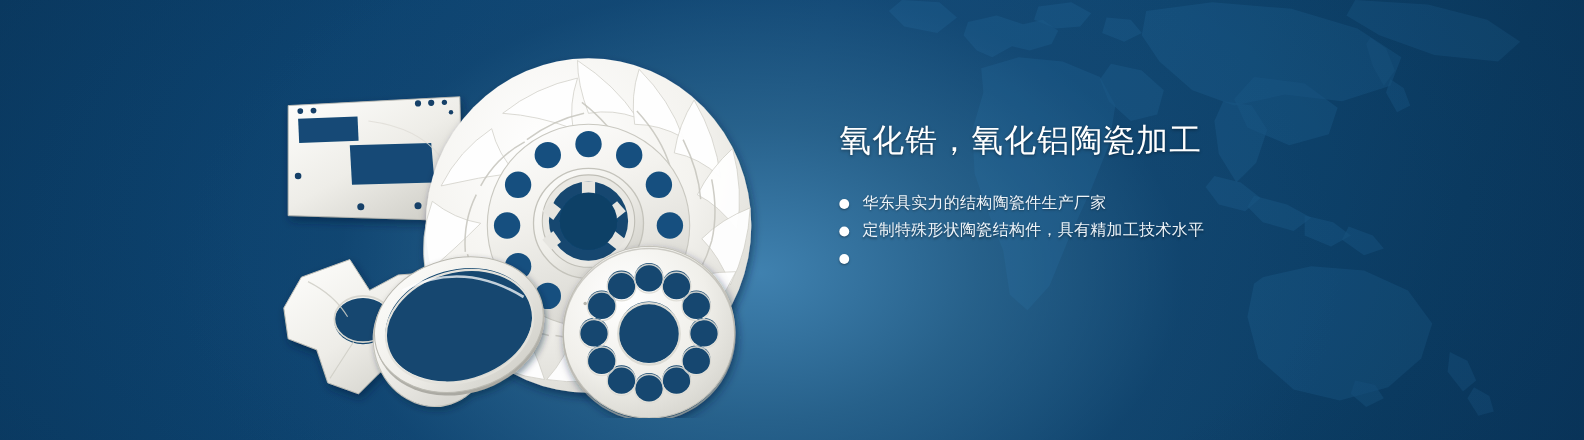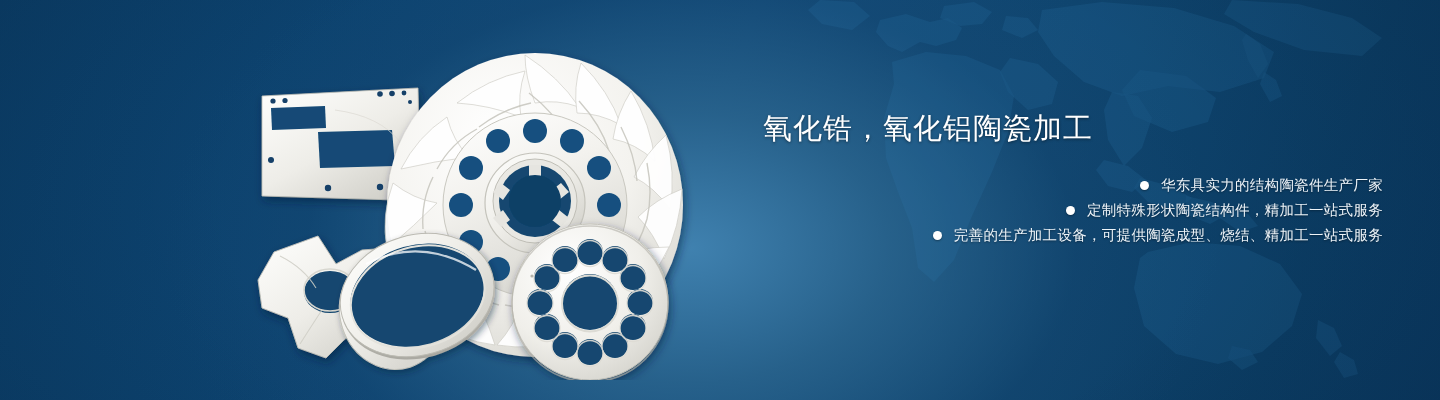--- a/index.html
+++ b/index.html
@@ -71,21 +71,20 @@
   .bullets {
     list-style: none;
     margin: 0;
     padding: 0;
   }
   .bullet {
     display: flex;
     align-items: center;
     height: 23px;
     margin-bottom: 2px;
-    justify-content: flex-end;
   }
   .dot {
     flex: 0 0 auto;
     width: 9px;
     height: 9px;
     border-radius: 50%;
     background: #ffffff;
     margin-right: 12px;
     box-shadow: 0 1px 2px rgba(0,0,0,0.35);
   }
@@ -355,22 +354,21 @@
   <div class="text-col">
     <h1 class="headline">氧化锆，氧化铝陶瓷加工</h1>
 
     <ul class="bullets">
       <li class="bullet">
         <span class="dot"></span>
         <span class="bullet-text">华东具实力的结构陶瓷件生产厂家</span>
       </li>
       <li class="bullet">
         <span class="dot"></span>
-        <span class="bullet-text">定制特殊形状陶瓷结构件，精加工一站式服务</span>
+        <span class="bullet-text">定制特殊形状陶瓷结构件，具有精加工技术水平</span>
       </li>
       <li class="bullet">
         <span class="dot"></span>
-        <span class="bullet-text">完善的生产加工设备，可提供陶瓷成型、烧结、精加工一站式服务</span>
       </li>
     </ul>
   </div>
 
 </div>
 
 </body></html>

